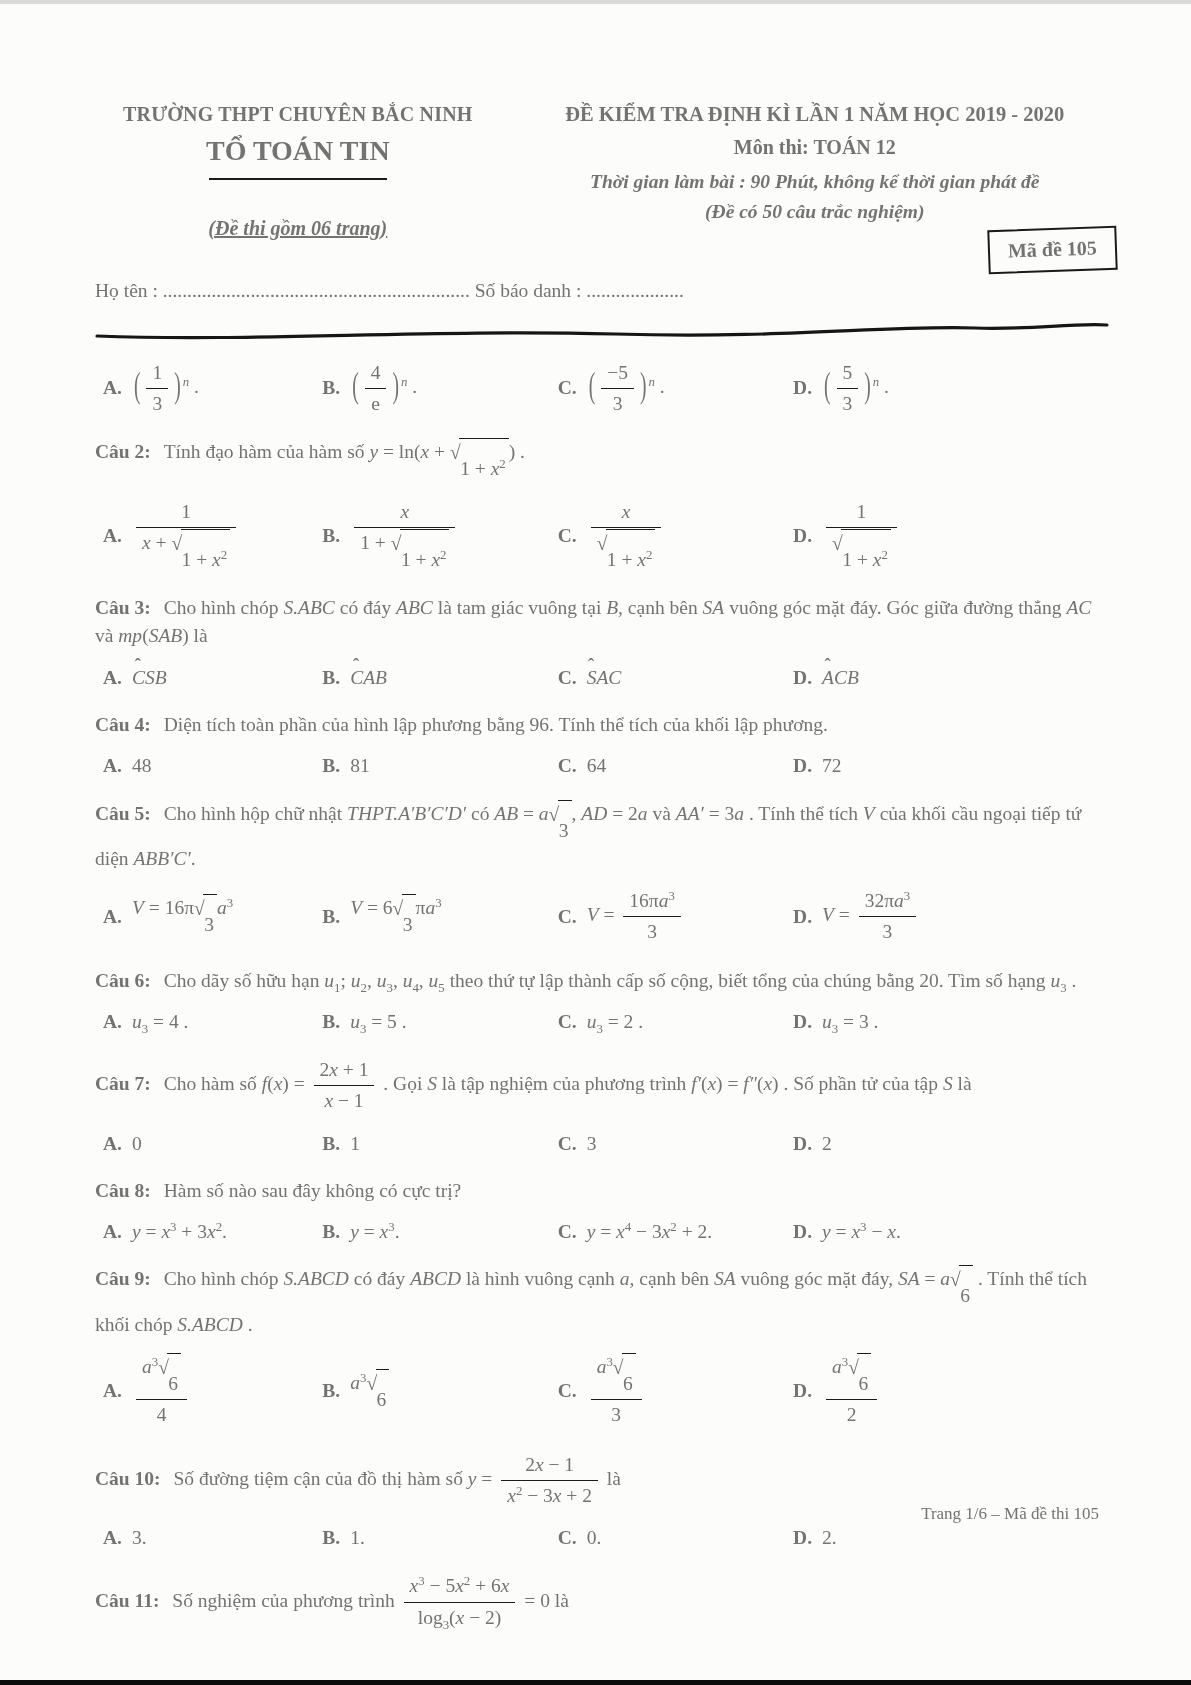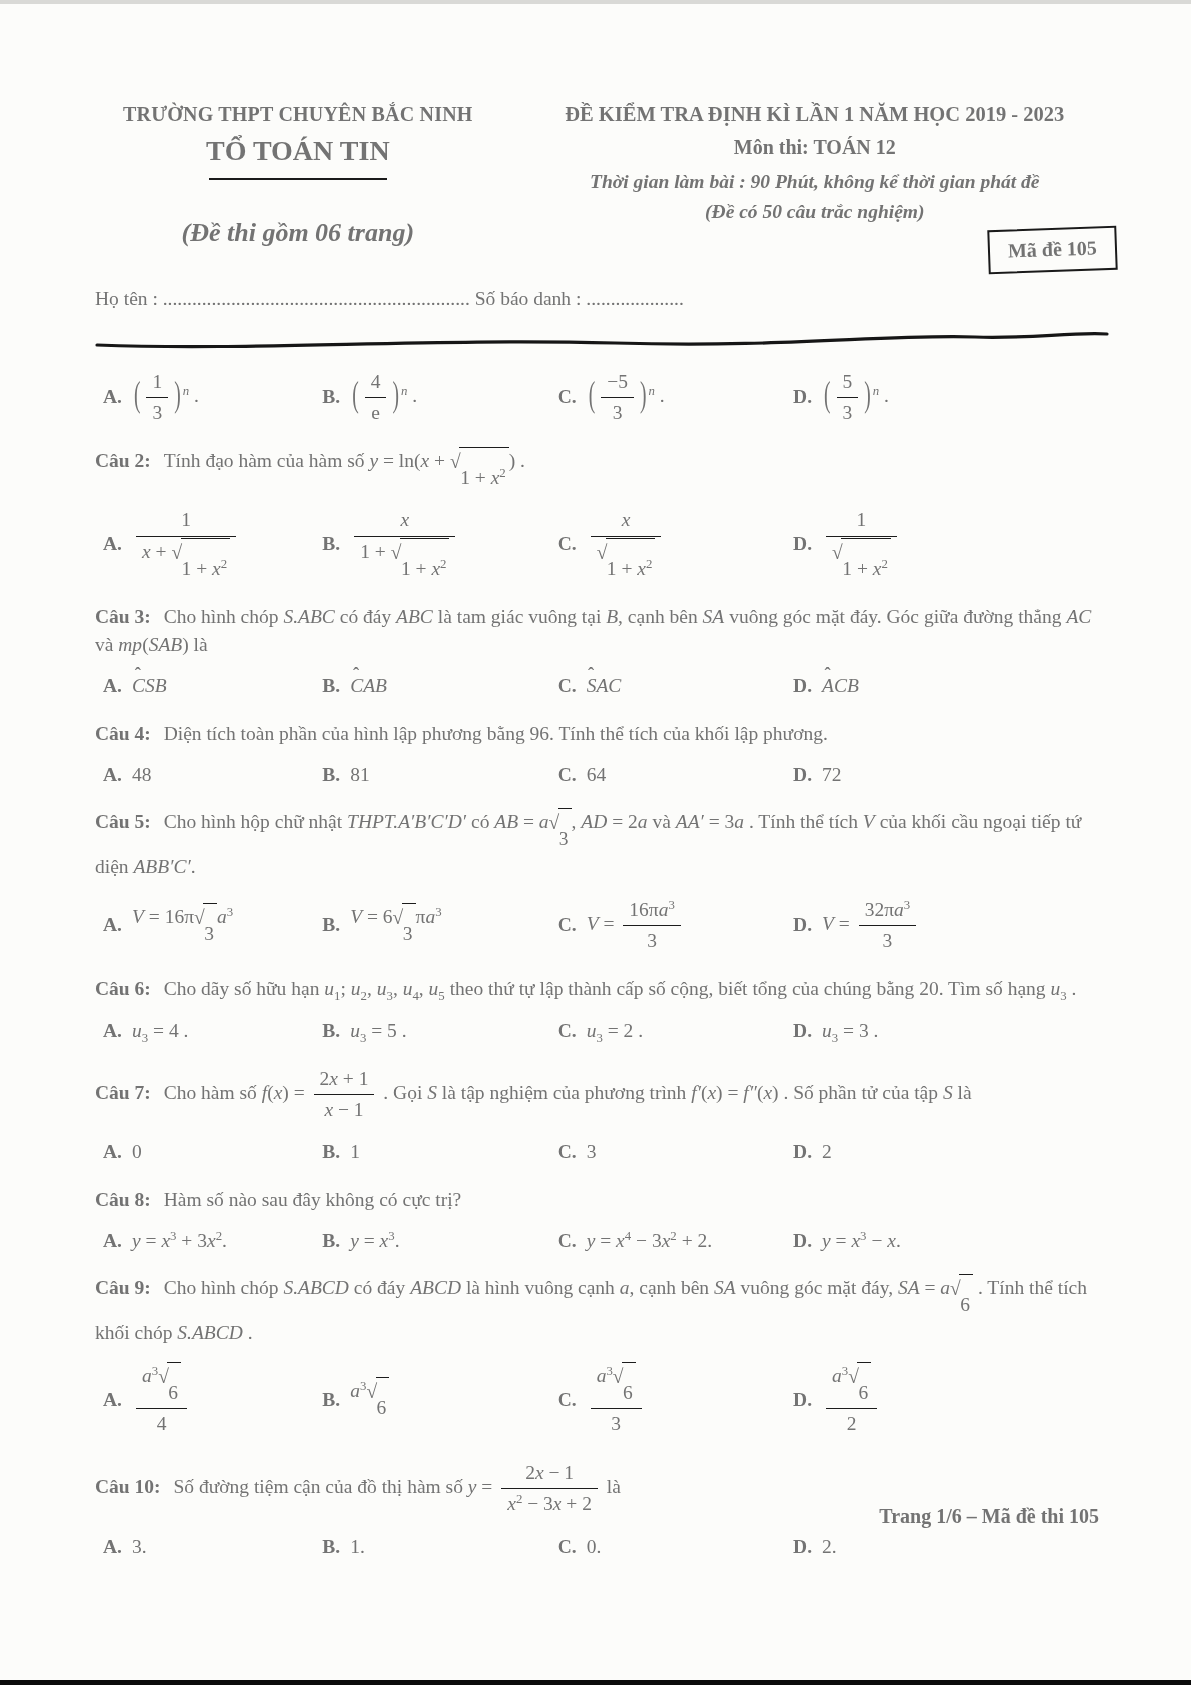--- a/index.html
+++ b/index.html
@@ -11,21 +11,21 @@
   }
   .content{position:absolute;left:95px;top:96px;width:1014px;}
 
   
   .head{display:grid;grid-template-columns:40% 60%;column-gap:10px;}
   .head-left{text-align:center;}
   .head-right{text-align:center;}
   .school1{font-weight:bold;font-size:20px;letter-spacing:.2px;}
   .school2{font-weight:bold;font-size:28px;margin-top:2px;display:inline-block;}
   .school2-rule{width:178px;height:0;border-bottom:2.5px solid #1b1b1b;margin:6px auto 0;}
-  .pages-note{font-style:italic;font-weight:bold;font-size:26px;margin-top:34px;}
+  .pages-note{font-style:italic;font-weight:bold;font-size:20px;margin-top:34px;text-decoration:underline;}
   .exam-title{font-weight:bold;font-size:20.5px;}
   .exam-subject{font-weight:bold;font-size:20px;margin-top:3px;}
   .exam-duration{font-style:italic;font-weight:bold;font-size:19.5px;margin-top:6px;}
   .exam-note{font-style:italic;font-weight:bold;font-size:19.5px;margin-top:2px;}
   .name-row{margin-top:34px;font-size:19.5px;width:72%;}
   .code-box{
     position:absolute;right:-8px;top:128px;
     border:2.5px solid #1a1a1a;padding:5px 18px 6px;background:#fcfcfa;
     font-weight:bold;font-size:20px;transform:rotate(-2deg);box-shadow:0 0 0 1px #fcfcfa inset;
   }
@@ -54,38 +54,38 @@
   .mrad{display:inline-block;border-top:1.8px solid #1c1c1c;padding:16px 3px 0 1px;margin-left:-1.5px;}
   sup{font-size:.66em;line-height:0;}
   sub{font-size:.66em;line-height:0;}
   .mhat{position:relative;display:inline-block;}
   .mhat-c{position:absolute;top:-.62em;left:46%;transform:translateX(-50%);
           font-size:.95em;font-weight:bold;font-style:normal;}
   .mbig{display:inline-block;transform:scaleY(1.8);transform-origin:55% 52%;
         margin:0 2px;font-weight:400;}
 
   
-  .footer{position:absolute;right:92px;top:1498px;font-weight:bold;font-size:20px;}
+  .footer{position:absolute;right:92px;top:1498px;font-weight:normal;font-size:17px;}
   .bottom-bar{position:absolute;left:0;bottom:0;width:100%;height:9px;background:#0b0b0b;}
 </style>
 </head>
 <body>
 
 <div class="sheet">
   <div class="content">
 
     <div class="head">
       <div class="head-left">
         <div class="school1">TRƯỜNG THPT CHUYÊN BẮC NINH</div>
         <div class="school2">TỔ TOÁN TIN</div>
         <div class="school2-rule"></div>
         <div class="pages-note">(Đề thi gồm 06 trang)</div>
       </div>
       <div class="head-right">
-        <div class="exam-title">ĐỀ KIỂM TRA ĐỊNH KÌ LẦN 1 NĂM HỌC 2019 - 2023</div>
+        <div class="exam-title">ĐỀ KIỂM TRA ĐỊNH KÌ LẦN 1 NĂM HỌC 2019 - 2020</div>
         <div class="exam-subject">Môn thi: TOÁN 12</div>
         <div class="exam-duration">Thời gian làm bài : 90 Phút, không kể thời gian phát đề</div>
         <div class="exam-note">(Đề có 50 câu trắc nghiệm)</div>
       </div>
     </div>
 
     <div class="code-box">Mã đề 105</div>
 
     <div class="name-row">
       <span>Họ tên :</span>
@@ -443,18 +443,27 @@
               <span class="omath">0.</span>
   </div>
 
   <div class="opt">
     <b class="olabel">D.</b>
               <span class="omath">2.</span>
   </div>
 </div>
   </div>
 
+  <div class="question">
+    <p class="stem">
+      <b class="qlabel">Câu 11: </b><span class="qstem">Số nghiệm của phương trình <span class="mfrac">
+                <span class="mnum"><span class="mit">x</span><sup>3</sup> − 5<span class="mit">x</span><sup>2</sup> + 6<span class="mit">x</span></span>
+                <span class="mden">log<sub>3</sub>(<span class="mit">x</span> − 2)</span>
+              </span> = 0 là</span>
+    </p>
+
+  </div>
 </div>
   </div>
 
   <div class="footer">Trang 1/6 – Mã đề thi 105</div>
   <div class="bottom-bar"></div>
 </div>
 
 </body></html>

